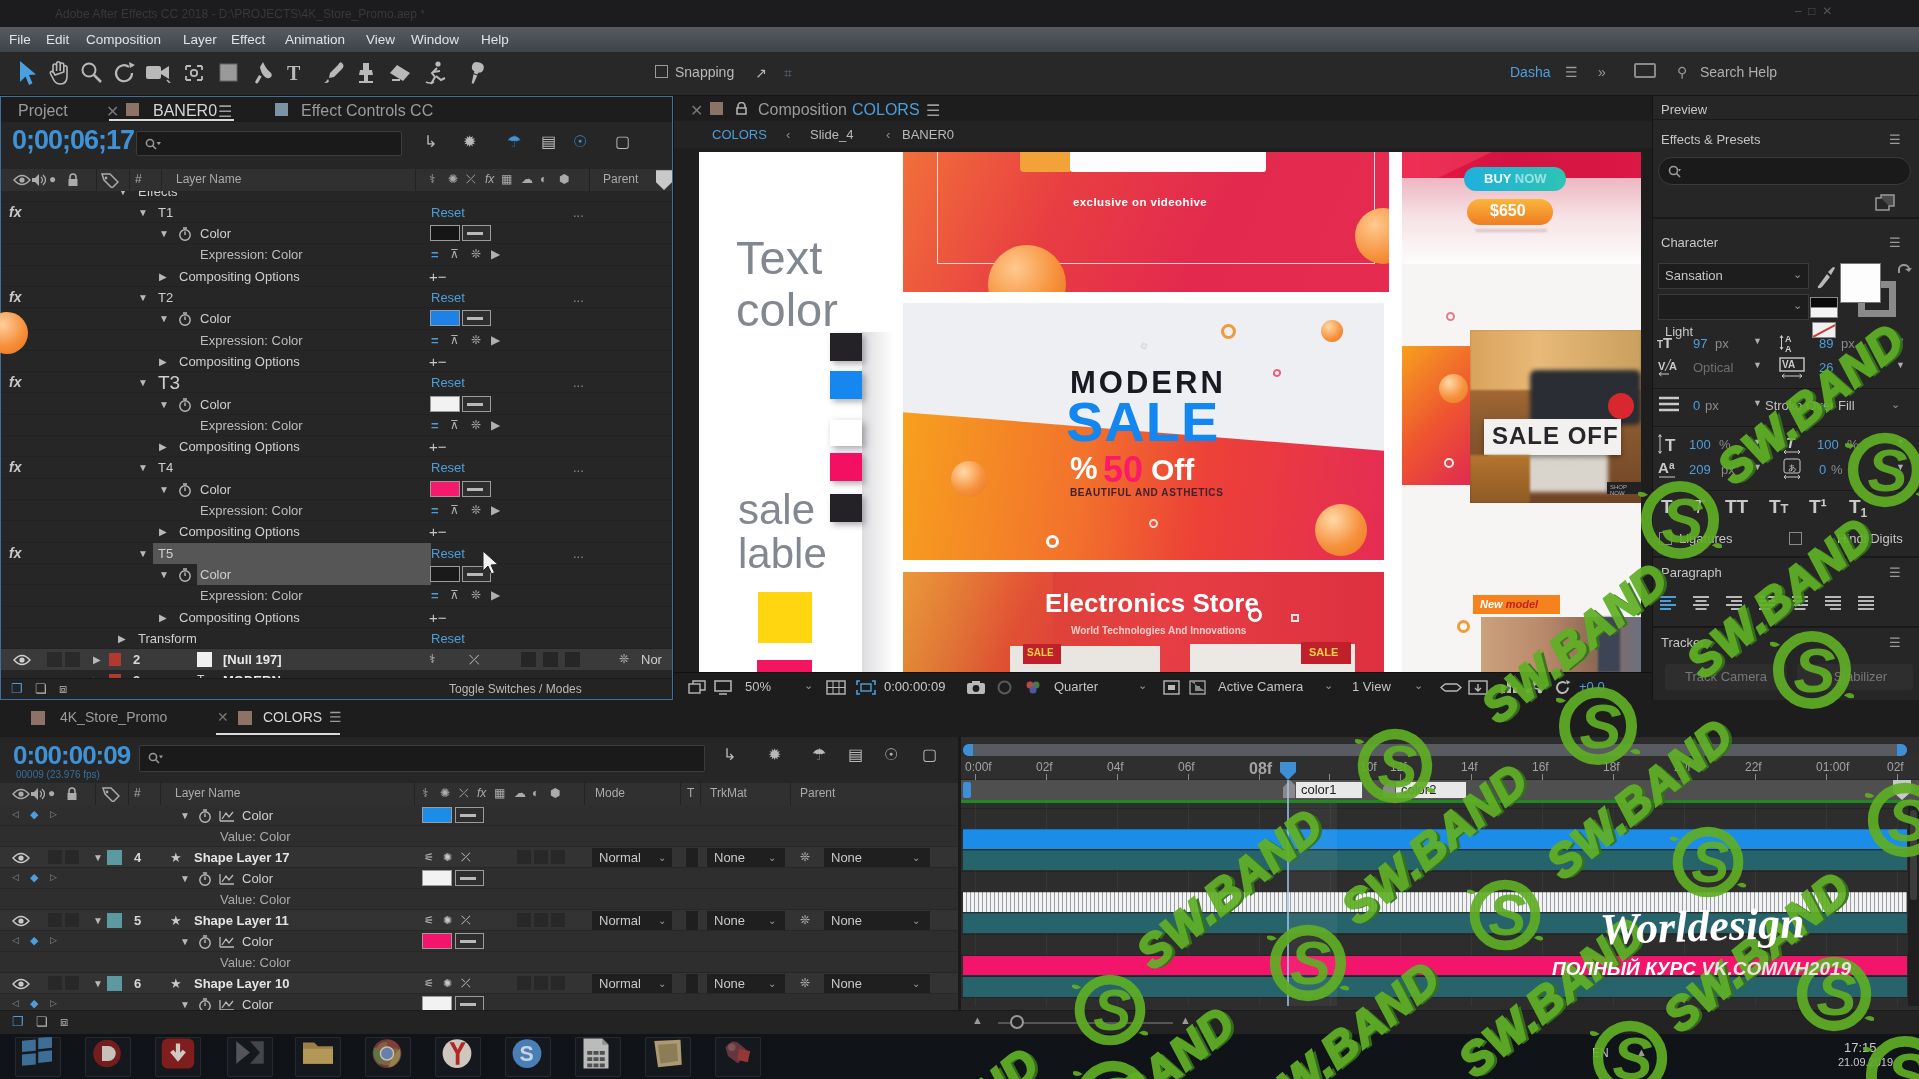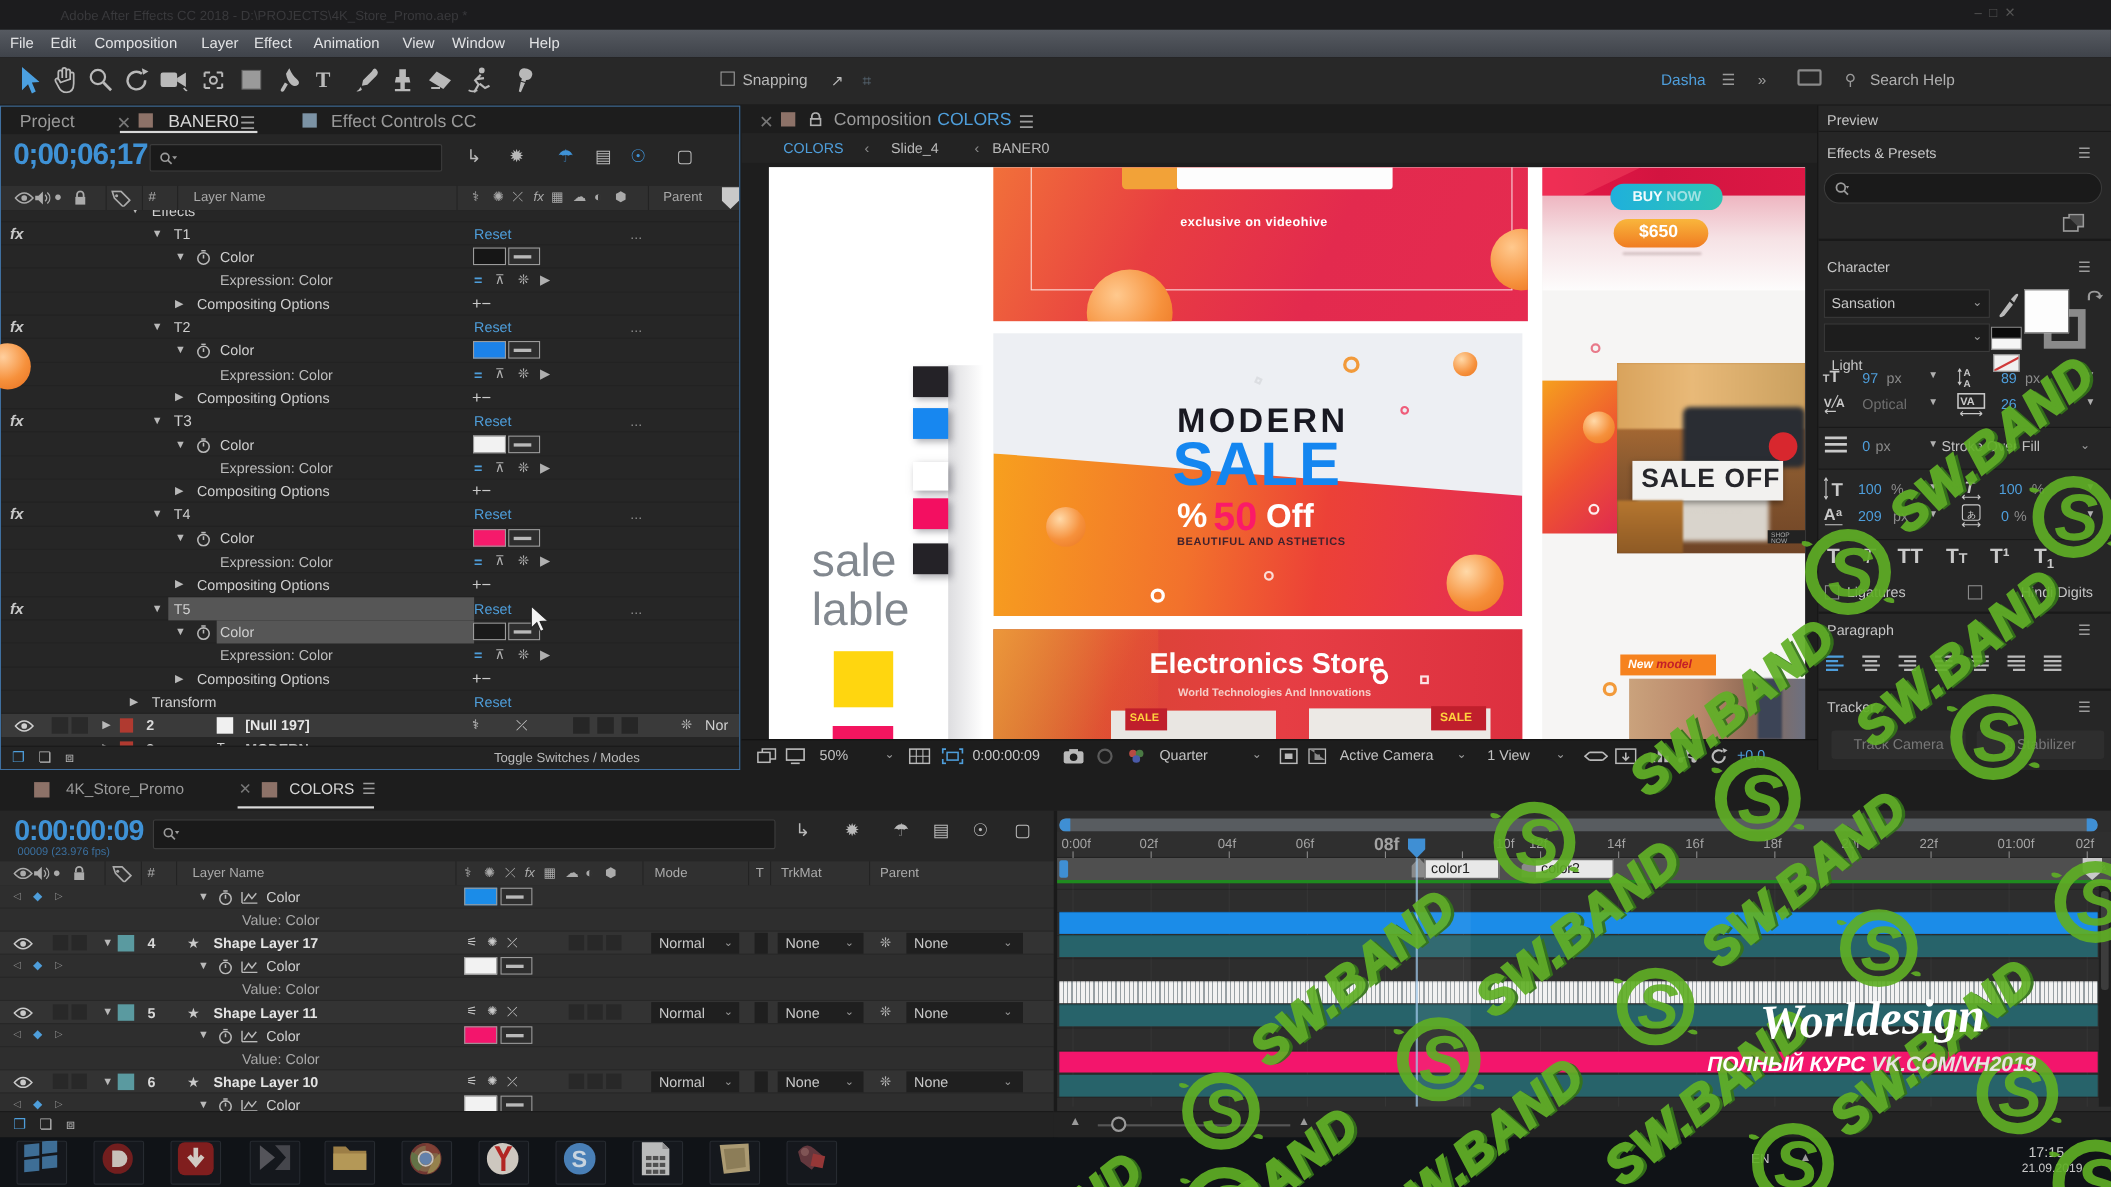--- a/index.html
+++ b/index.html
@@ -245,21 +245,21 @@
         <span style="position:absolute;left:199px;top:139px;color:#bdbdbd;font-size:13px;line-height:21px;">Expression: Color</span>
         <span style="position:absolute;left:430px;top:139px;color:#4e9edb;font-weight:bold;font-size:13px;line-height:21px;">=</span>
         <span style="position:absolute;left:449px;top:139px;color:#b0b0b0;font-size:12px;line-height:21px;">⊼</span>
         <span style="position:absolute;left:470px;top:139px;color:#b0b0b0;font-size:12px;line-height:21px;">❊</span>
         <span style="position:absolute;left:490px;top:139px;color:#b0b0b0;font-size:12px;line-height:21px;">▶</span>
         <span style="position:absolute;left:158px;top:160px;width:10px;color:#b9b9b9;font-size:10px;line-height:21px;">▶</span>
         <span style="position:absolute;left:178px;top:160px;color:#cfcfcf;font-size:13px;line-height:21px;">Compositing Options</span>
         <span style="position:absolute;left:428px;top:160px;color:#c9c9c9;font-size:15px;line-height:21px;">+−</span>
         <div class="fxb" style="top:183px;">fx</div>
         <span style="position:absolute;left:137px;top:181px;width:10px;color:#b9b9b9;font-size:10px;line-height:21px;">▼</span>
-        <span style="position:absolute;left:157px;top:181px;color:#cfcfcf;font-size:14px;line-height:21px;">T3</span>
+        <span style="position:absolute;left:157px;top:181px;color:#cfcfcf;font-size:19px;line-height:21px;">T3</span>
         <span style="position:absolute;left:430px;top:181px;color:#4e9edb;font-size:13px;line-height:21px;">Reset</span>
         <span style="position:absolute;left:572px;top:181px;color:#8a8a8a;font-size:13px;line-height:21px;">...</span>
         <span style="position:absolute;left:158px;top:203px;width:10px;color:#b9b9b9;font-size:10px;line-height:21px;">▼</span>
         <svg style="position:absolute;left:177px;top:207px;" width="14" height="14" viewBox="0 0 14 14">
           <circle cx="7" cy="8" r="5.2" fill="none" stroke="#b9b9b9" stroke-width="1.4"></circle>
           <path d="M7 8 V4.5 M5 1 h4" stroke="#b9b9b9" stroke-width="1.4"></path>
         </svg>
         <span style="position:absolute;left:199px;top:203px;color:#cfcfcf;font-size:13px;line-height:21px;">Color</span>
         <div class="sw" style="left:429px;top:205px;background:#f2f2f2;"></div>
         <div class="pick" style="left:461px;top:205px;"></div>
@@ -370,20 +370,21 @@
       <span class="graytxt" style="position:absolute;left:136px;top:6px;">Slide_4</span>
       <span class="dimtxt" style="position:absolute;left:212px;top:6px;">‹</span>
       <span class="graytxt" style="position:absolute;left:228px;top:6px;">BANER0</span>
     </div>
 
     <div class="abs" style="left:0;top:52px;width:978px;height:524px;background:#1e1e1e;">
 
       <div class="abs" id="cv" style="left:25px;top:4px;width:942px;height:520px;background:#ffffff;overflow:hidden;">
 
         <div class="abs" style="left:0;top:0;width:204px;height:520px;background:#fff;"></div>
+        <span style="position:absolute;left:37px;top:80px;color:#82888f;font-size:47px;line-height:52px;">Text<br>color</span>
         <span style="position:absolute;left:39px;top:336px;color:#82888f;font-size:42px;line-height:44px;">sale<br>lable</span>
         <div class="abs" style="left:163px;top:180px;width:32px;height:345px;background:linear-gradient(90deg,rgba(120,120,130,.25),rgba(120,120,130,0));"></div>
         <div class="abs" style="left:131px;top:181px;width:32px;height:28px;background:#242227;box-shadow:3px 3px 6px rgba(80,80,90,.45);"></div>
         <div class="abs" style="left:131px;top:219px;width:32px;height:28px;background:#1787f0;box-shadow:3px 3px 6px rgba(80,80,90,.45);"></div>
         <div class="abs" style="left:131px;top:268px;width:32px;height:26px;background:#ffffff;box-shadow:3px 3px 7px rgba(80,80,90,.5);"></div>
         <div class="abs" style="left:131px;top:301px;width:32px;height:28px;background:#f30f61;box-shadow:3px 3px 6px rgba(80,80,90,.45);"></div>
         <div class="abs" style="left:131px;top:342px;width:32px;height:28px;background:#242227;box-shadow:3px 3px 6px rgba(80,80,90,.45);"></div>
         <div class="abs" style="left:59px;top:440px;width:54px;height:51px;background:#ffd60f;"></div>
         <div class="abs" style="left:58px;top:508px;width:55px;height:12px;background:#f3155f;"></div>
 

